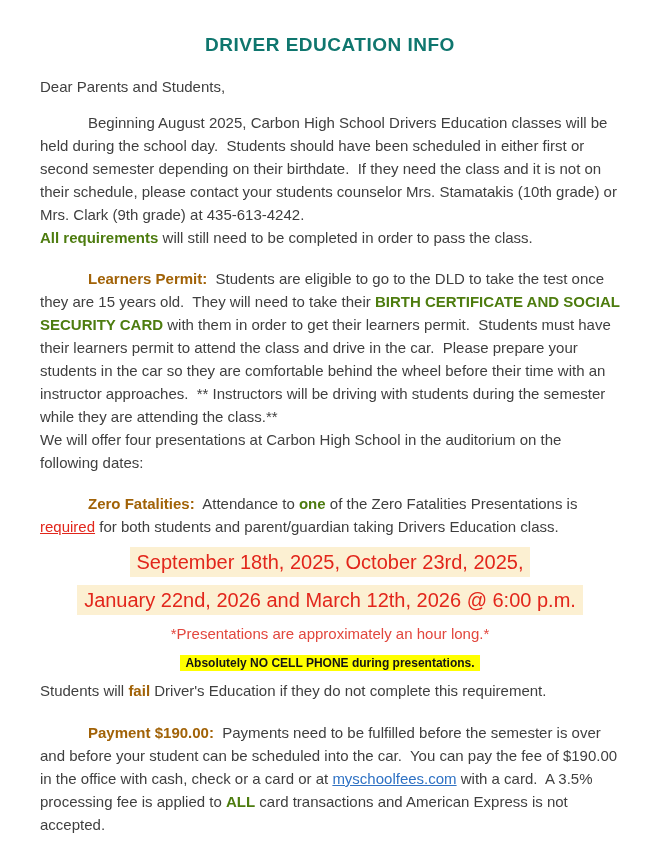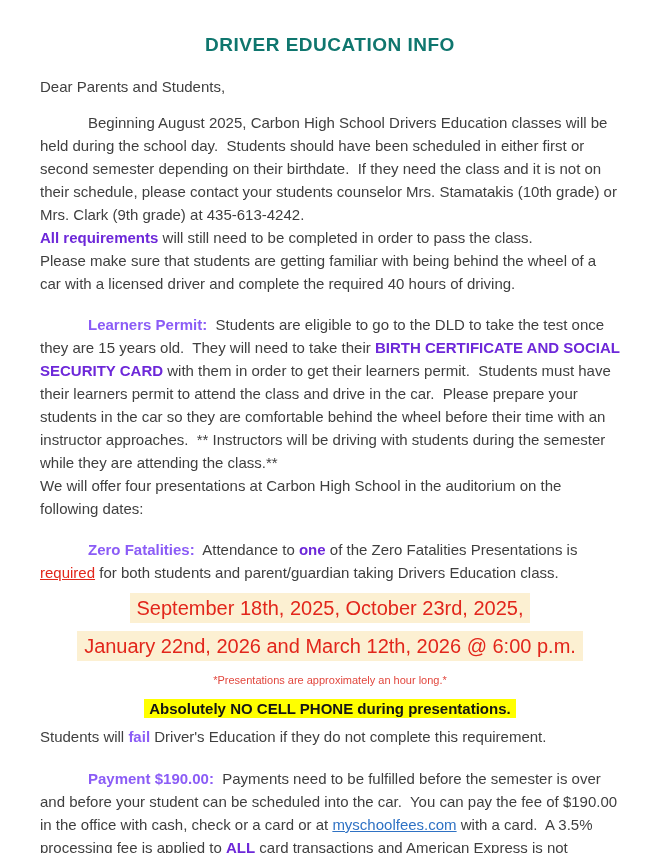--- a/index.html
+++ b/index.html
@@ -12,53 +12,52 @@
   .doc-title {
     text-align:center; color:#0f766e; font-weight:bold;
     font-size:19px; letter-spacing:0.5px; margin:0 0 19px 0;
   }
   p.body-p {
     margin:0; font-size:15px; line-height:23px; white-space:pre-wrap;
   }
   .salutation { margin-bottom:13px !important; }
   .indent { text-indent:48px; }
   .sp-lg { margin-top:18px !important; }
-  .bold { font-weight:bold; color:#6d28d9; }
-  .red-bold { font-weight:bold; color:#8b5cf6; }
+  .bold { font-weight:bold; color:#4d7c0f; }
+  .red-bold { font-weight:bold; color:#a16207; }
   .red-underline { color:#e2261b; text-decoration:underline; }
   .link { color:#2f72c4; font-weight:normal; text-decoration:underline; cursor:pointer; }
   .dates-block { text-align:center; margin-top:9px; }
   .dates-line {
     font-size:20px; line-height:28px; color:#e2261b; font-weight:normal;
     margin:8px;
   }
   .dates-line .hl { background:#fcf0d2; padding:1px 7px; display:inline-block; }
   .note-red {
-    text-align:center; color:#e2473e; font-size:11px; line-height:22px;
+    text-align:center; color:#e2473e; font-size:15px; line-height:22px;
     margin:5px 0 0 0;
   }
-  .nophone-line { text-align:center; margin:7px 0 0 0; font-size:15px; line-height:22px; }
+  .nophone-line { text-align:center; margin:7px 0 0 0; font-size:12px; line-height:22px; }
   .nophone-line .hl-yellow { background:#ffff00; color:#141414; font-weight:bold; padding:1px 5px; }
   .fail-line { margin-top:5px !important; }
   .payment-p { margin-top:19px !important; }
 </style>
 </head>
 <body>
 
 <div class="page">
 
   <h1 class="doc-title">DRIVER EDUCATION INFO</h1>
 
   <p class="body-p salutation">Dear Parents and Students,</p>
 
   <p class="body-p indent">Beginning August 2025, Carbon High School Drivers Education classes will be held during the school day.  Students should have been scheduled in either first or second semester depending on their birthdate.  If they need the class and it is not on their schedule, please contact your students counselor Mrs. Stamatakis (10th grade) or Mrs. Clark (9th grade) at 435-613-4242.</p>
 
   <p class="body-p"><span class="bold">All requirements</span><span> will still need to be completed in order to pass the class.</span></p>
 
-  <p class="body-p">Please make sure that students are getting familiar with being behind the wheel of a car with a licensed driver and complete the required 40 hours of driving.</p>
 
   <p class="body-p indent sp-lg"><span class="red-bold">Learners Permit:</span><span>  Students are eligible to go to the DLD to take the test once they are 15 years old.  They will need to take their </span><span class="bold">BIRTH CERTIFICATE AND SOCIAL SECURITY CARD</span><span> with them in order to get their learners permit.  Students must have their learners permit to attend the class and drive in the car.  Please prepare your students in the car so they are comfortable behind the wheel before their time with an instructor approaches.  ** Instructors will be driving with students during the semester while they are attending the class.**</span></p>
 
   <p class="body-p">We will offer four presentations at Carbon High School in the auditorium on the following dates:</p>
 
   <p class="body-p indent sp-lg"><span class="red-bold">Zero Fatalities:</span><span>  Attendance to </span><span class="bold">one</span><span> of the Zero Fatalities Presentations is </span><span class="red-underline">required</span><span> for both students and parent/guardian taking Drivers Education class.</span></p>
 
   <div class="dates-block">
     <p class="dates-line"><span class="hl">September 18th, 2025, October 23rd, 2025,</span></p>
     <p class="dates-line"><span class="hl">January 22nd, 2026 and March 12th, 2026 @ 6:00 p.m.</span></p>

